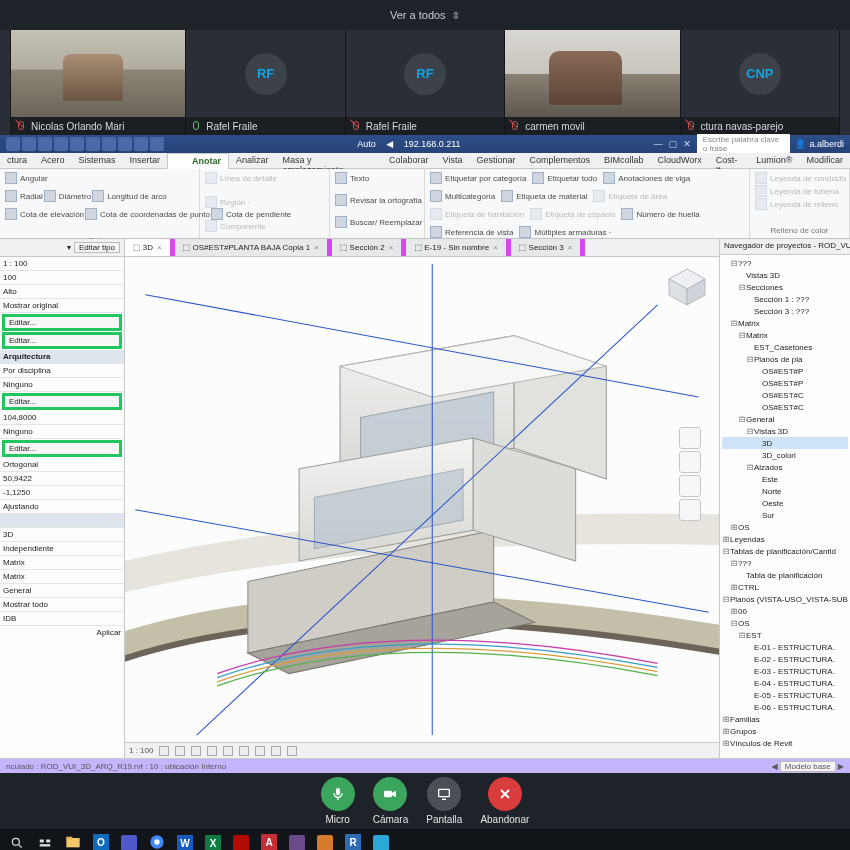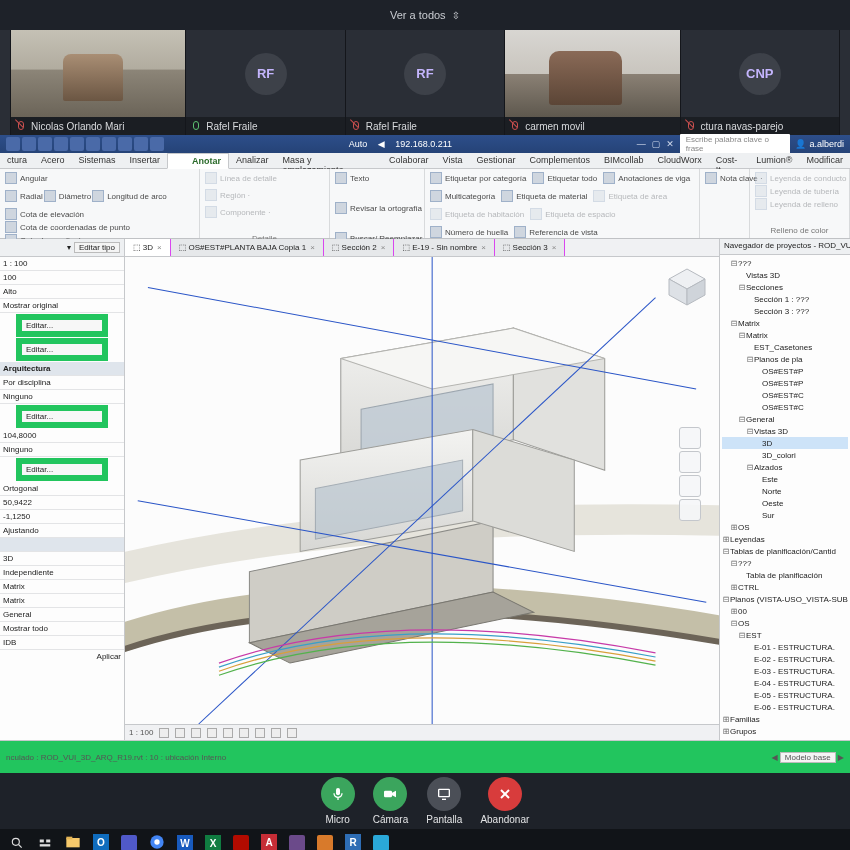--- a/index.html
+++ b/index.html
@@ -6,38 +6,38 @@
   body { width: 850px; height: 850px; overflow: hidden; background: #1a1d24; color: #222; font-size: 10px; }
 
   
   .conf-top { background: #1e2229; height: 30px; display: flex; align-items: center; justify-content: center; color: #c9ccd1; font-size: 11px; }
   .conf-top .chev { margin-left: 6px; font-size: 10px; }
 
   .participants { display: flex; height: 105px; background: #14161b; gap: 1px; }
   .pcell { flex: 1; background: #2a2e36; position: relative; display: flex; flex-direction: column; }
   .pcell.wide { flex: 1.1; }
   .pcell .thumb { flex: 1; display: flex; align-items: center; justify-content: center; }
-  .pcell .avatar { width: 42px; height: 42px; border-radius: 50%; background: #3d4149; color: #c4b5fd; display: flex; align-items: center; justify-content: center; font-size: 13px; font-weight: 600; }
+  .pcell .avatar { width: 42px; height: 42px; border-radius: 50%; background: #3d4149; color: #0ea5e9; display: flex; align-items: center; justify-content: center; font-size: 13px; font-weight: 600; }
   .pcell .cam { width: 100%; height: 100%; }
   .pcell .namebar { background: rgba(0,0,0,0.35); height: 18px; display: flex; align-items: center; padding: 0 4px; color: #d8dadd; font-size: 10px; overflow: hidden; white-space: nowrap; }
   .pcell .namebar .mic-icon { width: 12px; height: 12px; margin-right: 4px; position: relative; }
   .pcell .namebar .mic-icon::before { content: ""; position: absolute; left: 3px; top: 1px; width: 4px; height: 7px; border: 1px solid #c94f4f; border-radius: 3px; }
   .pcell .namebar .mic-icon::after { content: ""; position: absolute; left: 0; top: 0; width: 11px; height: 11px; border-left: 1px solid #c94f4f; transform: rotate(-45deg); transform-origin: left top; }
   .pcell .namebar.on .mic-icon::before { border-color: #5bbf6f; }
   .pcell .namebar.on .mic-icon::after { display: none; }
   .pcell.sliver { flex: 0 0 10px; }
 
   
   .revit { background: #e9e9e9; height: 638px; width: 100%; position: relative; display: flex; flex-direction: column; }
   .revit .titlebar { height: 18px; background: linear-gradient(#2d4e8a,#254377); display: flex; align-items: center; color: #fff; font-size: 9px; padding: 0 6px; }
   .revit .titlebar .left { display: flex; gap: 2px; align-items: center; }
   .revit .titlebar .qat { width: 14px; height: 14px; background: #4a6aa8; border-radius: 2px; }
   .revit .titlebar .center { flex: 1; text-align: center; }
   .revit .titlebar .right { display: flex; gap: 6px; align-items: center; }
-  .revit .titlebar .search { background: #fff; color: #888; font-size: 8px; padding: 1px 6px; border-radius: 1px; width: 110px; }
+  .revit .titlebar .search { background: #fff; color: #888; font-size: 8px; padding: 1px 6px; border-radius: 1px; width: 93px; }
   .revit .titlebar .winbtn { color: #cfd8ea; font-size: 9px; cursor: pointer; }
 
   .ribbon-tabs { height: 16px; background: #eef0f2; border-bottom: 1px solid #c6c8cb; display: flex; font-size: 9px; color: #333; }
   .ribbon-tabs .tab { padding: 2px 7px; cursor: pointer; }
   .ribbon-tabs .tab.active { background: #fff; border: 1px solid #c6c8cb; border-bottom: 1px solid #fff; margin-bottom: -1px; color: #2b6b2b; font-weight: 600; padding-left: 24px; }
 
   .ribbon { height: 70px; background: #f7f8f9; border-bottom: 1px solid #c0c2c5; display: flex; font-size: 8px; color: #4a4a4a; }
   .rgroup { border-right: 1px solid #d8dadc; padding: 3px 5px; display: flex; flex-direction: column; justify-content: space-between; }
   .rgroup .items { display: flex; gap: 6px; flex-wrap: wrap; }
   .rgroup .lbl { text-align: center; font-size: 8px; color: #777; margin-top: 16px; }
@@ -48,26 +48,26 @@
 
   .workarea { flex: 1; display: flex; min-height: 0; }
 
   
   .props { width: 125px; background: #fdfdfd; border-right: 1px solid #c6c8cb; display: flex; flex-direction: column; font-size: 8px; }
   .props .pheader { height: 18px; background: #eef0f2; border-bottom: 1px solid #c6c8cb; display: flex; align-items: center; padding: 0 4px; justify-content: flex-end; gap: 3px; }
   .props .pheader .editbtn { border: 1px solid #bbb; padding: 0 4px; background: #f4f4f4; cursor: pointer; }
   .props .row { display: flex; border-bottom: 1px solid #e3e4e6; height: 14px; align-items: center; }
   .props .row .v { padding: 0 3px; width: 100%; white-space: nowrap; overflow: hidden; }
   .props .row.head { background: #dfe5ec; font-weight: 600; }
-  .props .editrow { border: 6px solid #22c55e; padding: 1px 4px; margin: 1px 16px; background: #f7f7f7; cursor: pointer; text-align: left; }
+  .props .editrow { border: 3px solid #22c55e; padding: 1px 4px; margin: 1px 2px; background: #f7f7f7; cursor: pointer; text-align: left; }
 
   
   .canvas-wrap { flex: 1; display: flex; flex-direction: column; background: #fff; }
   .viewtabs { height: 18px; background: #f0f1f3; border-bottom: 1px solid #c6c8cb; display: flex; font-size: 8px; }
-  .viewtabs .vt { padding: 3px 8px; border-right: 1px solid #d946ef; background: #e6e8ea; cursor: pointer; display: flex; align-items: center; gap: 4px; white-space: nowrap; }
+  .viewtabs .vt { padding: 3px 8px; border-right: 5px solid #d946ef; background: #e6e8ea; cursor: pointer; display: flex; align-items: center; gap: 4px; white-space: nowrap; }
   .viewtabs .vt.active { background: #fff; }
   .viewtabs .vt .x { color: #888; }
   .canvas { flex: 1; position: relative; overflow: hidden; background: #fcfcfc; }
   .canvas svg { width: 100%; height: 100%; }
   .viewbar { height: 16px; background: #f0f1f3; border-top: 1px solid #c6c8cb; display: flex; align-items: center; padding: 0 4px; gap: 6px; font-size: 8px; color: #555; }
   .viewbar .sq { width: 10px; height: 10px; border: 1px solid #aaa; background: #eee; }
 
   .viewcube { position: absolute; right: 10px; top: 8px; width: 44px; height: 44px; }
   .navwheel { position: absolute; right: 18px; top: 170px; width: 22px; display: flex; flex-direction: column; gap: 2px; }
   .navwheel .nb { width: 22px; height: 22px; background: rgba(245,246,248,0.9); border: 1px solid #c4c7cc; border-radius: 3px; cursor: pointer; }
@@ -77,21 +77,21 @@
   .browser .bhead { height: 16px; background: #eef0f2; border-bottom: 1px solid #c6c8cb; padding: 2px 4px; white-space: nowrap; overflow: hidden; }
   .tree { padding: 2px 2px; }
   .tree .tn { white-space: nowrap; overflow: hidden; height: 12px; display: flex; align-items: center; cursor: pointer; }
   .tree .tn .tw { width: 8px; text-align: center; color: #666; }
   .tree .tn.sel { background: #cde3f8; }
   .tree .d1 { padding-left: 8px; }
   .tree .d2 { padding-left: 16px; }
   .tree .d3 { padding-left: 24px; }
   .tree .d4 { padding-left: 32px; }
 
-  .statusbar { height: 33px; background: #22c55e; border-top: 1px solid #c6c8cb; display: flex; align-items: center; padding: 0 6px; font-size: 8px; color: #555; justify-content: space-between; }
+  .statusbar { height: 15px; background: #c4b5fd; border-top: 1px solid #c6c8cb; display: flex; align-items: center; padding: 0 6px; font-size: 8px; color: #555; justify-content: space-between; }
   .statusbar .sbtn { border: 1px solid #bbb; padding: 0 4px; background: #f4f4f4; }
 
   
   .conf-foot { height: 56px; background: #1e2229; display: flex; align-items: center; justify-content: center; gap: 18px; }
   .conf-foot .cbtn { display: flex; flex-direction: column; align-items: center; gap: 3px; color: #e3e4e6; font-size: 10px; cursor: pointer; }
   .conf-foot .cbtn .circ { width: 34px; height: 34px; border-radius: 50%; display: flex; align-items: center; justify-content: center; }
   .conf-foot .cbtn .circ svg { width: 16px; height: 16px; }
   .c-green { background: #3ba55d; }
   .c-grey  { background: #4b4f57; }
   .c-red   { background: #d83c3c; }
@@ -229,56 +229,56 @@
             </div>
           <div class="ritem">
               <div class="ricon"></div>
               <span>Diámetro</span>
             </div>
           <div class="ritem">
               <div class="ricon"></div>
               <span>Longitud de arco</span>
             </div>
         </div>
-        <div style="display:flex;flex-direction:column;gap:1px">
+        <div style="display:flex;flex-direction:row;gap:1px">
           <div class="ritem">
               <div class="ricon"></div>
               <span>Cota de elevación</span>
             </div>
           <div class="ritem">
               <div class="ricon"></div>
               <span>Cota de coordenadas de punto</span>
             </div>
           <div class="ritem">
               <div class="ricon"></div>
               <span>Cota de pendiente</span>
             </div>
         </div>
       </div>
       <div class="lbl">Cota ▾</div>
     </div>
     <div class="rgroup" style="width:130px">
-      <div class="items" style="flex-direction:column;gap:5px">
+      <div class="items" style="flex-direction:column;gap:12px">
         <div class="ritem gray">
             <div class="ricon"></div>
             <span>Línea de detalle</span>
           </div>
         <div class="ritem gray">
             <div class="ricon"></div>
             <span>Región ·</span>
           </div>
         <div class="ritem gray">
             <div class="ricon"></div>
             <span>Componente ·</span>
           </div>
       </div>
       <div class="lbl">Detalle</div>
     </div>
     <div class="rgroup" style="width:95px">
-      <div class="items" style="flex-direction:column;gap:18px">
+      <div class="items" style="flex-direction:column;gap:10px">
         <div class="ritem">
             <div class="ricon"></div>
             <span>Texto</span>
           </div>
         <div class="ritem">
             <div class="ricon"></div>
             <span>Revisar la ortografía</span>
           </div>
         <div class="ritem">
             <div class="ricon"></div>
@@ -328,28 +328,20 @@
           <div class="ritem">
             <div class="ricon"></div>
             <span>Referencia de vista</span>
           </div>
           <div class="ritem">
             <div class="ricon"></div>
             <span>Múltiples armaduras ·</span>
           </div>
         </div>
       <div class="lbl">Etiqueta ▾</div>
-    </div>
-    <div class="rgroup" style="width:50px">
-      <div class="items">
-          <div class="ritem">
-            <div class="ricon"></div>
-            <span>Nota clave ·</span>
-          </div>
-        </div>
     </div>
     <div class="rgroup" style="width:100px">
       <div class="items" style="flex-direction:column;gap:1px">
         <div class="ritem gray">
             <div class="ricon"></div>
             <span>Leyenda de conducto</span>
           </div>
         <div class="ritem gray">
             <div class="ricon"></div>
             <span>Leyenda de tubería</span>

